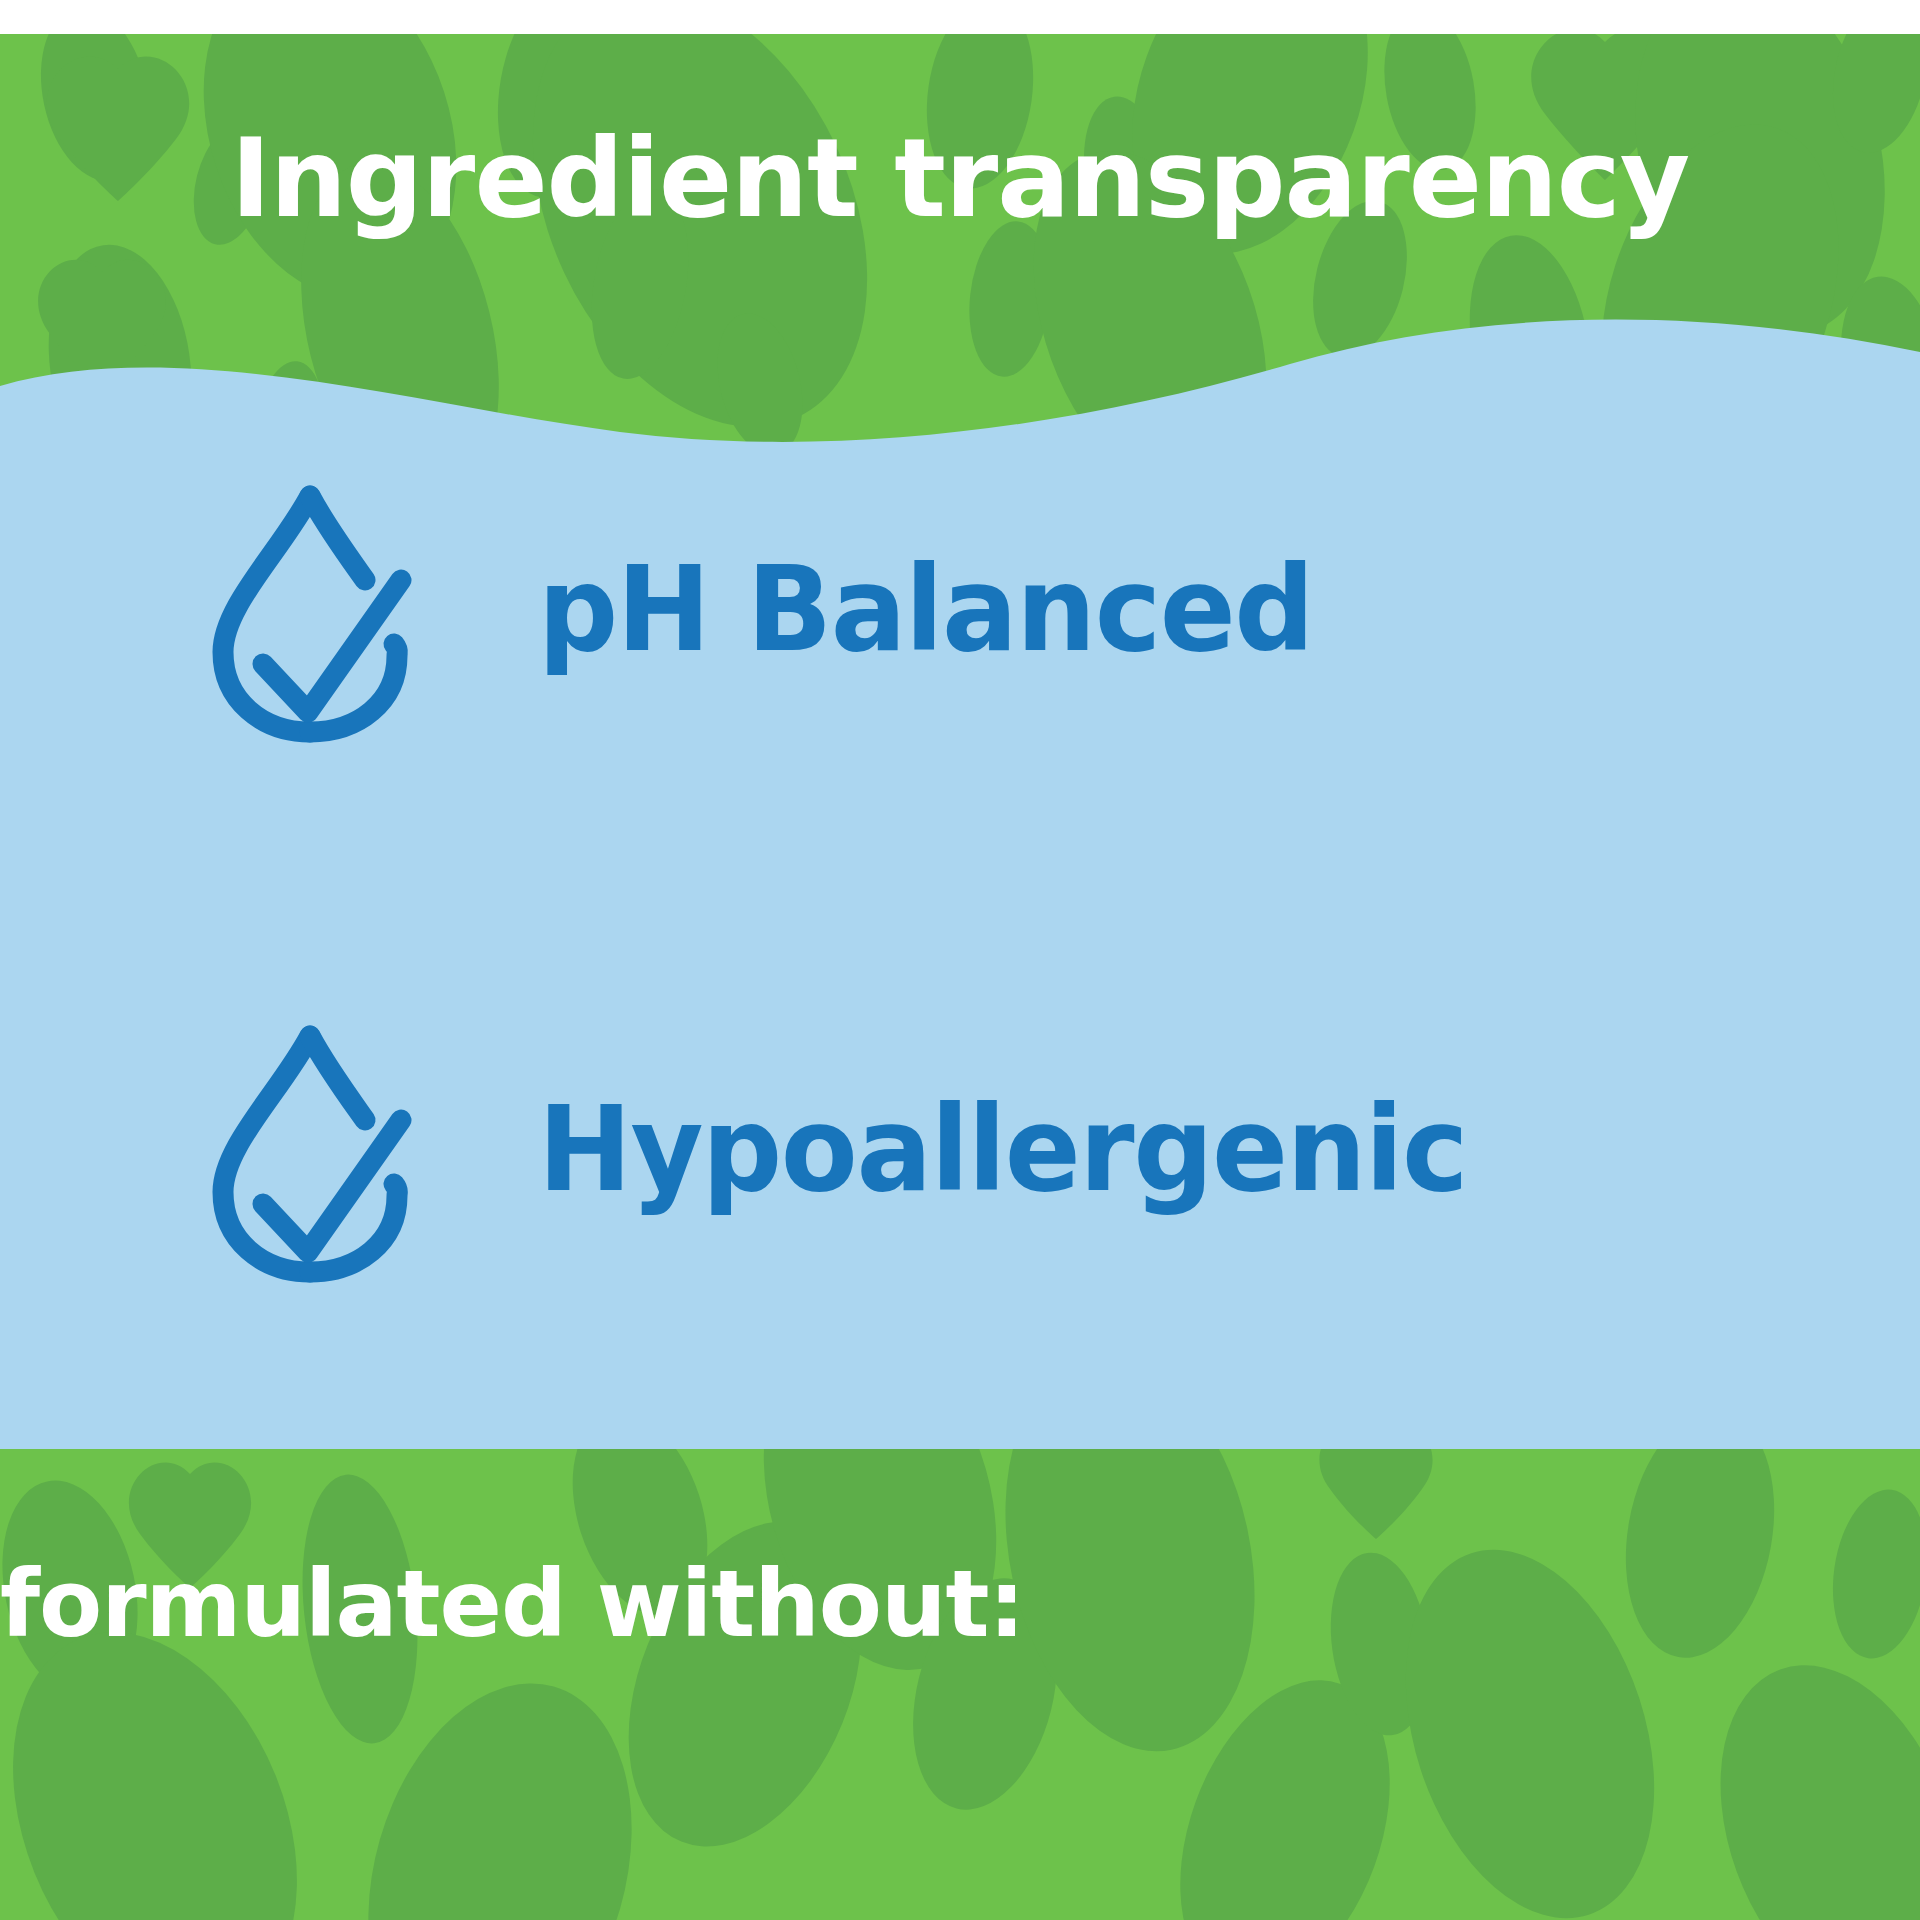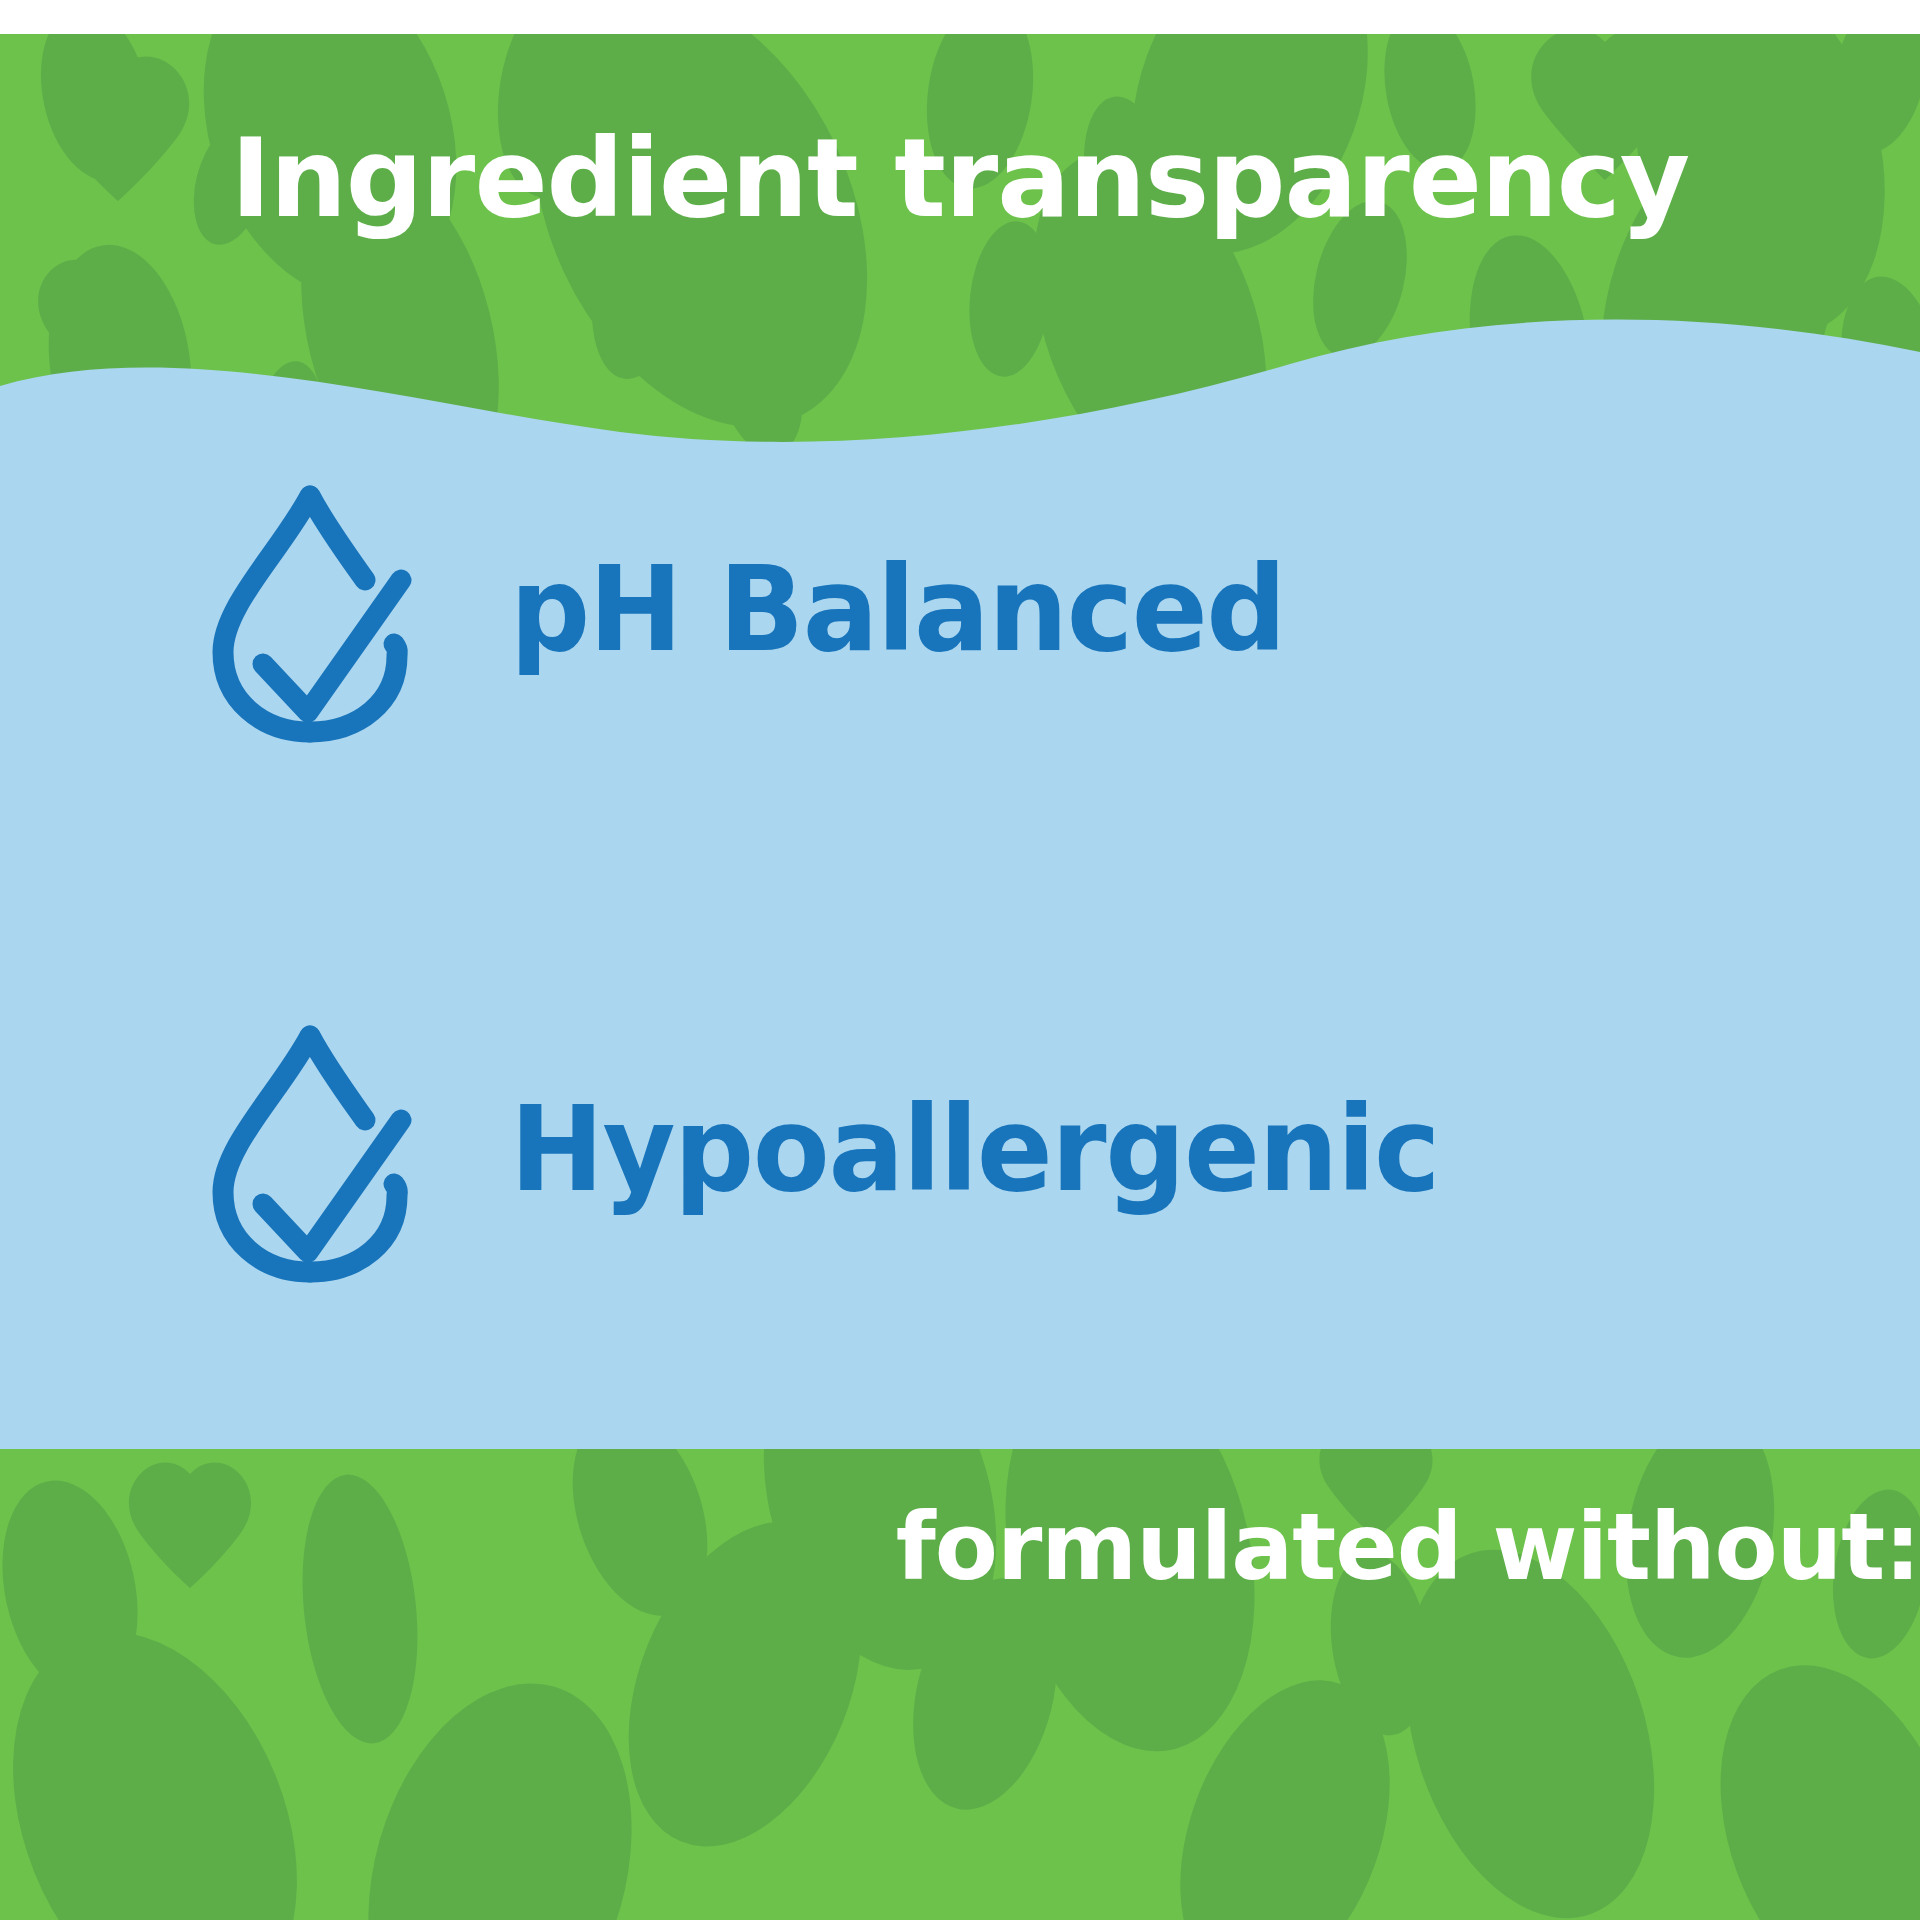--- a/index.html
+++ b/index.html
@@ -63,20 +63,21 @@
     top: 430px;
     width: 1920px;
     z-index: 6;
   }
   .claim-row {
     display: flex;
     align-items: center;
     height: 290px;
     padding-left: 185px;
     box-sizing: border-box;
+    gap: 28px;
   }
   .claim-row.second {
     margin-top: 250px;
   }
   .claim-icon {
     width: 250px;
     height: 270px;
     flex: 0 0 250px;
   }
   .claim-icon svg {
@@ -94,23 +95,23 @@
     white-space: nowrap;
     margin-left: 75px;
     transform: scaleX(0.95);
     transform-origin: left center;
   }
 
   
   .without-heading {
     position: absolute;
     left: 0;
-    top: 1468px;
-    width: 1920px;
-    text-align: right;
+    top: 1525px;
+    width: 1920px;
+    text-align: left;
     color: #ffffff;
     font-family: "DejaVu Sans", sans-serif;
     font-weight: bold;
     font-size: 92px;
     line-height: 1;
     letter-spacing: -1px;
     white-space: nowrap;
     z-index: 6;
   }
 

